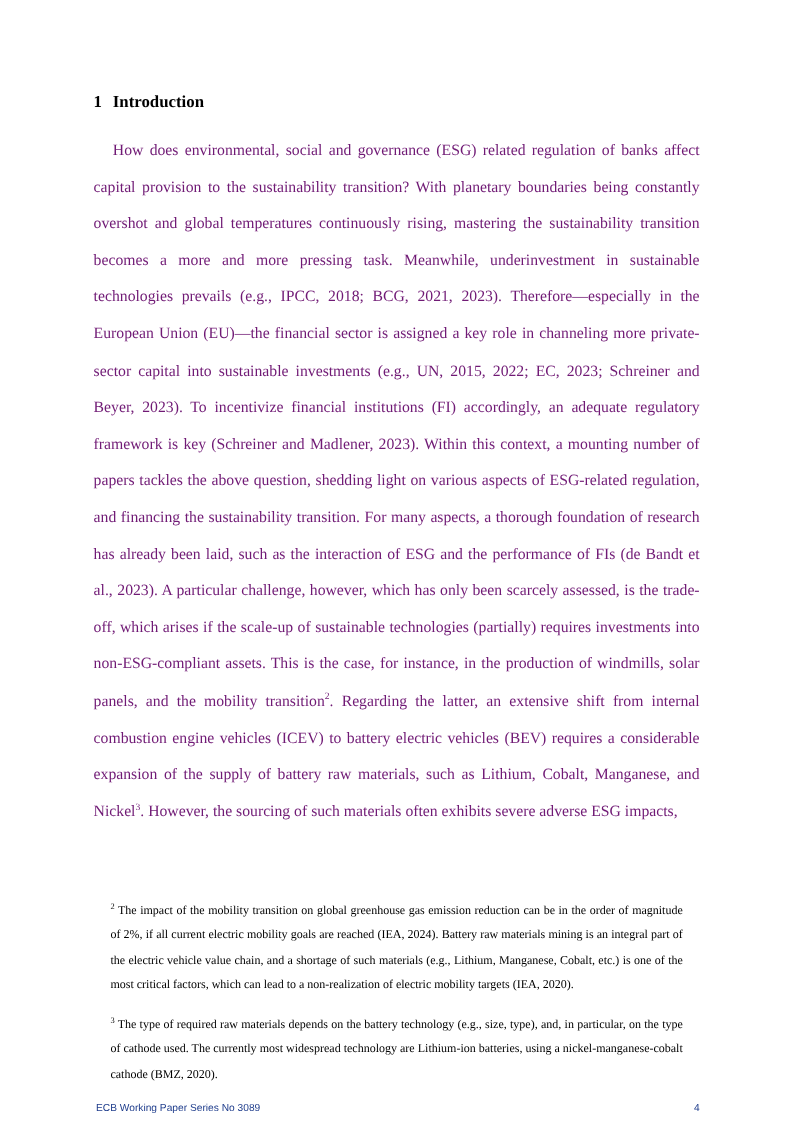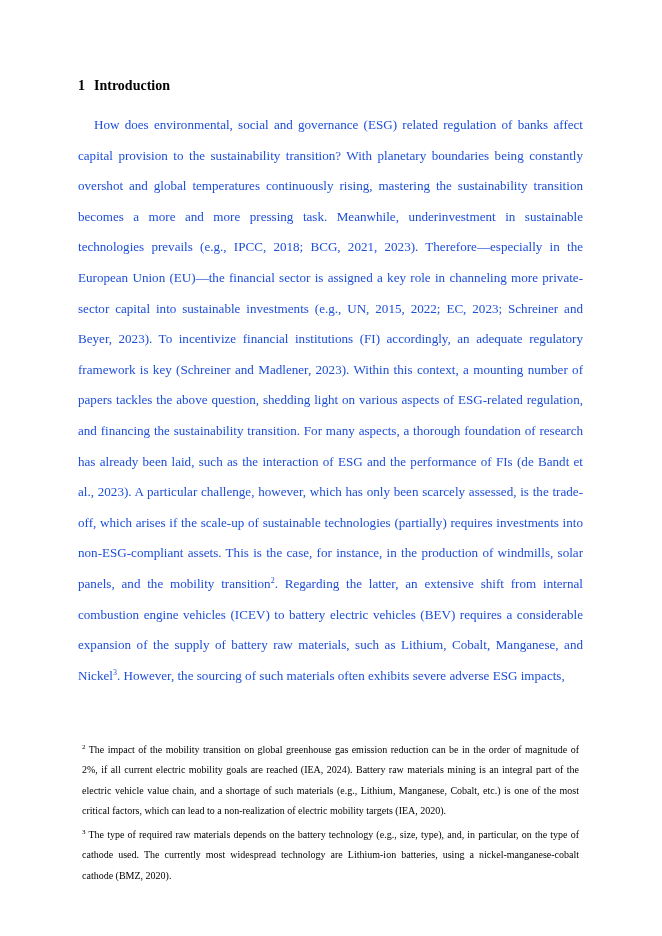--- a/index.html
+++ b/index.html
@@ -5,30 +5,30 @@
     html, body { margin: 0; padding: 0; background: #ffffff; }
     body { width: 662px; height: 936px; position: relative; overflow: hidden; }
     .page { position: absolute; left: 0; top: 0; width: 662px; height: 936px; background: #fff; }
     .heading {
       position: absolute; left: 78px; top: 78px;
       font-family: "Liberation Serif", serif; font-weight: bold; font-size: 14px; color: #000;
     }
     .heading .num { margin-right: 9px; }
     .body-text {
       position: absolute; left: 78px; top: 110px; width: 505px;
-      font-family: "Liberation Serif", serif; font-size: 13.1px; color: #1d4ed8;
+      font-family: "Liberation Serif", serif; font-size: 13.1px; color: #701a75;
       line-height: 30.6px; text-align: justify; text-indent: 16px; margin: 0;
     }
     sup { font-size: 8px; line-height: 0; vertical-align: super; }
     .footnotes {
       position: absolute; left: 78px; top: 736px; width: 505px;
       font-family: "Liberation Serif", serif; font-size: 10px; color: #000;
       line-height: 20.3px; text-align: justify;
     }
-    .footnotes p { margin: 4px; }
+    .footnotes p { margin: 14px; }
     .footnotes sup { font-size: 7px; }
     .footer {
       position: absolute; left: 80px; top: 918px; width: 503px;
       font-family: "Liberation Sans", sans-serif; font-size: 8.5px; color: #1f3d8c;
       display: flex; justify-content: space-between;
     }
   </style>
 </head>
 <body>
 
@@ -37,13 +37,17 @@
     <span class="num">1</span><span>Introduction</span>
   </div>
 
   <p class="body-text"><span>How does environmental, social and governance (ESG) related regulation of banks affect capital provision to the sustainability transition? With planetary boundaries being constantly overshot and global temperatures continuously rising, mastering the sustainability transition becomes a more and more pressing task. Meanwhile, underinvestment in sustainable technologies prevails (e.g., IPCC, 2018; BCG, 2021, 2023). Therefore—especially in the European Union (EU)—the financial sector is assigned a key role in channeling more private-sector capital into sustainable investments (e.g., UN, 2015, 2022; EC, 2023; Schreiner and Beyer, 2023). To incentivize financial institutions (FI) accordingly, an adequate regulatory framework is key (Schreiner and Madlener, 2023). Within this context, a mounting number of papers tackles the above question, shedding light on various aspects of ESG-related regulation, and financing the sustainability transition. For many aspects, a thorough foundation of research has already been laid, such as the interaction of ESG and the performance of FIs (de Bandt et al., 2023). A particular challenge, however, which has only been scarcely assessed, is the trade-off, which arises if the scale-up of sustainable technologies (partially) requires investments into non-ESG-compliant assets. This is the case, for instance, in the production of windmills, solar panels, and the mobility transition</span><sup>2</sup><span>. Regarding the latter, an extensive shift from internal combustion engine vehicles (ICEV) to battery electric vehicles (BEV) requires a considerable expansion of the supply of battery raw materials, such as Lithium, Cobalt, Manganese, and Nickel</span><sup>3</sup><span>. However, the sourcing of such materials often exhibits severe adverse ESG impacts,</span></p>
 
   <div class="footnotes">
     <p><sup>2</sup><span> The impact of the mobility transition on global greenhouse gas emission reduction can be in the order of magnitude of 2%, if all current electric mobility goals are reached (IEA, 2024). Battery raw materials mining is an integral part of the electric vehicle value chain, and a shortage of such materials (e.g., Lithium, Manganese, Cobalt, etc.) is one of the most critical factors, which can lead to a non-realization of electric mobility targets (IEA, 2020).</span></p>
     <p><sup>3</sup><span> The type of required raw materials depends on the battery technology (e.g., size, type), and, in particular, on the type of cathode used. The currently most widespread technology are Lithium-ion batteries, using a nickel-manganese-cobalt cathode (BMZ, 2020).</span></p>
   </div>
 
+  <div class="footer">
+    <span>ECB Working Paper Series No 3089</span>
+    <span>4</span>
+  </div>
 </div>
 
 </body></html>

